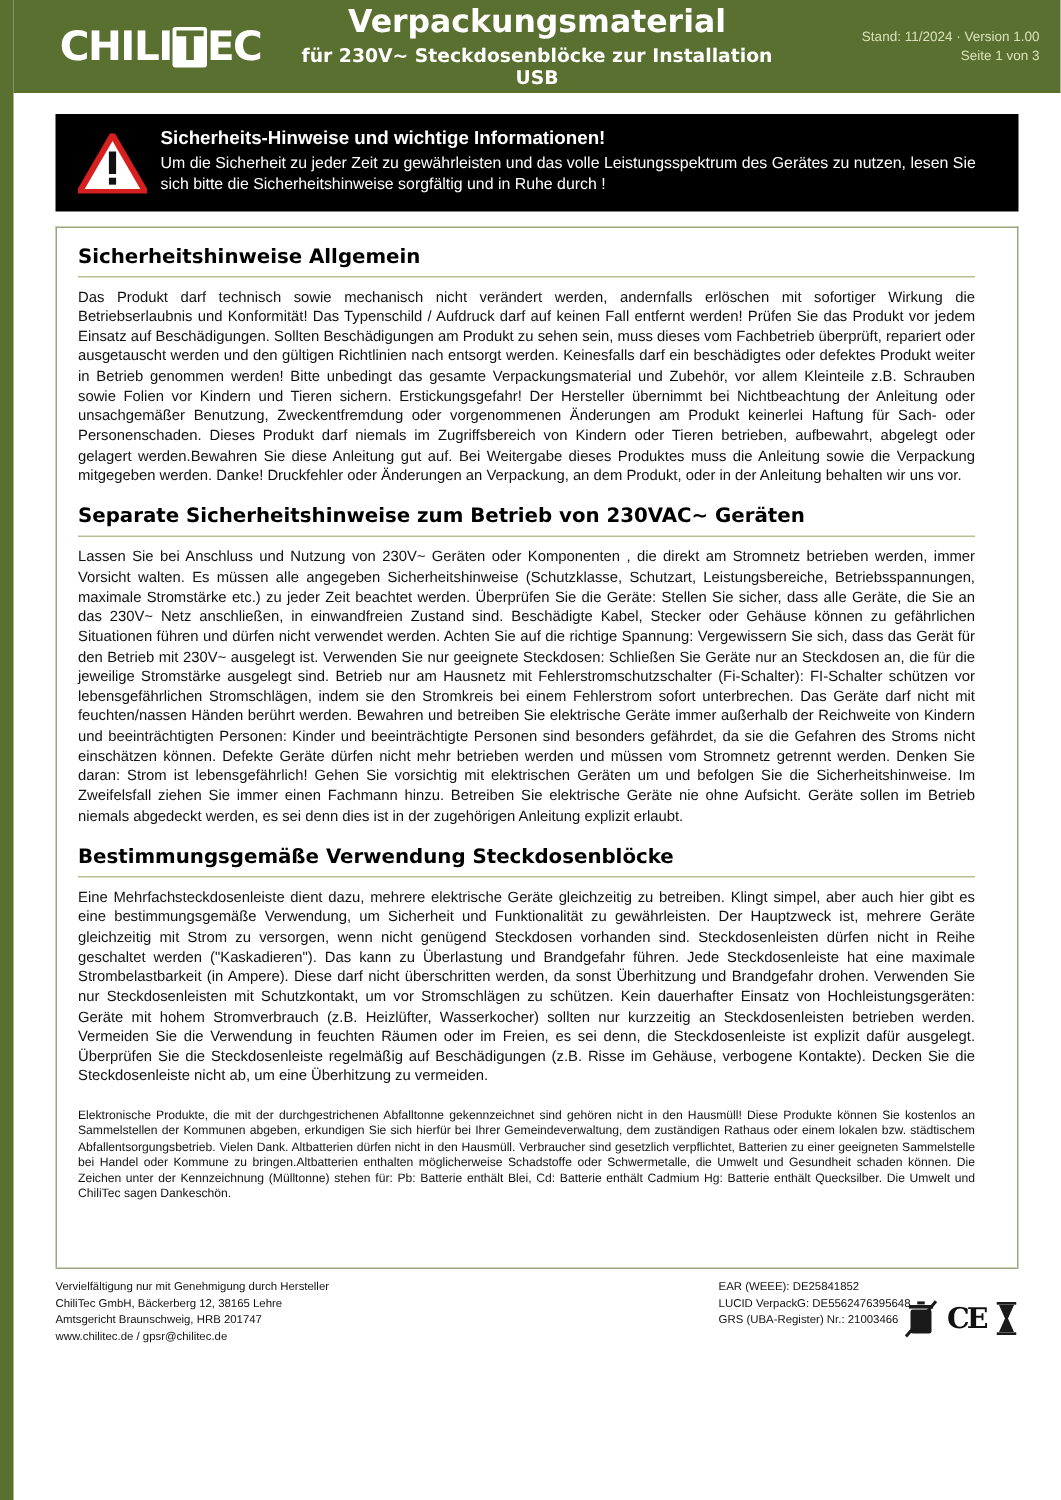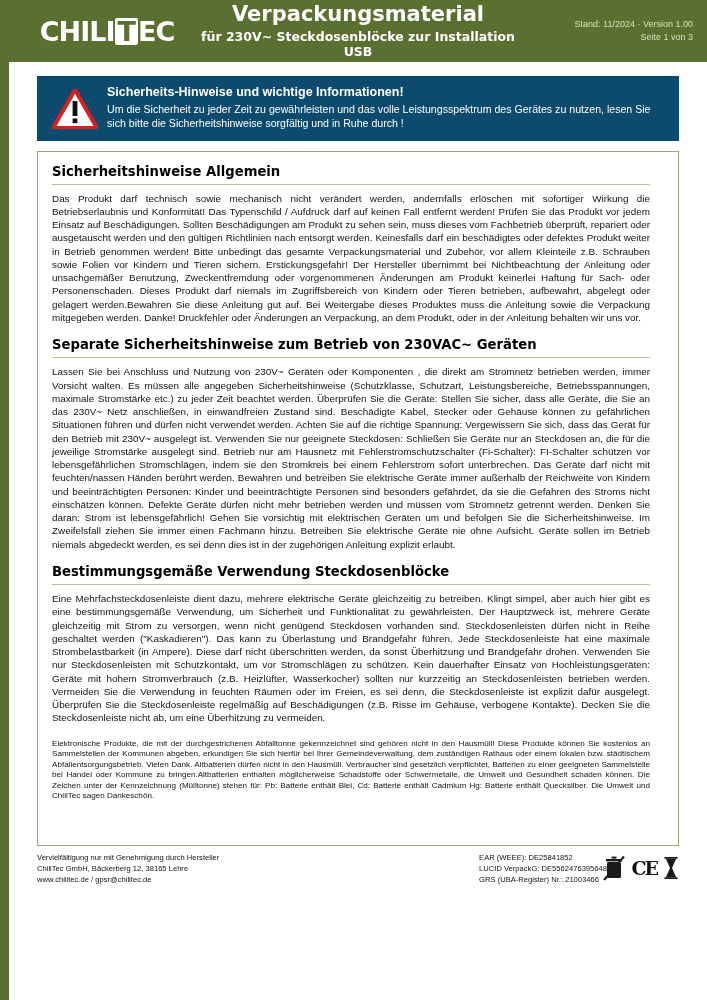--- a/index.html
+++ b/index.html
@@ -83,21 +83,21 @@
     line-height: 1.5;
     color: #d7e0b8;
     padding-right: 4px;
   }
 
   
   .warning-wrap {
     padding: 14px 28px 0 28px;
   }
   .warning {
-    background: #0c4a6e;
+    background: #000000;
     color: #ffffff;
     display: flex;
     align-items: flex-start;
     padding: 9px 12px 10px 10px;
     box-sizing: border-box;
   }
   .warn-icon {
     flex: 0 0 56px;
     display: flex;
     align-items: center;
@@ -175,21 +175,21 @@
   .footer-codes {
     font-size: 7.6px;
     line-height: 1.45;
     padding-right: 70px;
     text-align: left;
     display: inline-block;
   }
   .marks {
     position: absolute;
     right: 0;
-    top: 3px;
+    top: 14px;
     display: flex;
     align-items: center;
     gap: 6px;
   }
   .mark-ce {
     font-family: "DejaVu Serif", serif;
     font-size: 19px;
     font-weight: bold;
     letter-spacing: -2px;
   }
@@ -250,20 +250,21 @@
       <p class="body">Eine Mehrfachsteckdosenleiste dient dazu, mehrere elektrische Geräte gleichzeitig zu betreiben. Klingt simpel, aber auch hier gibt es eine bestimmungsgemäße Verwendung, um Sicherheit und Funktionalität zu gewährleisten. Der Hauptzweck ist, mehrere Geräte gleichzeitig mit Strom zu versorgen, wenn nicht genügend Steckdosen vorhanden sind. Steckdosenleisten dürfen nicht in Reihe geschaltet werden ("Kaskadieren"). Das kann zu Überlastung und Brandgefahr führen. Jede Steckdosenleiste hat eine maximale Strombelastbarkeit (in Ampere). Diese darf nicht überschritten werden, da sonst Überhitzung und Brandgefahr drohen. Verwenden Sie nur Steckdosenleisten mit Schutzkontakt, um vor Stromschlägen zu schützen. Kein dauerhafter Einsatz von Hochleistungsgeräten: Geräte mit hohem Stromverbrauch (z.B. Heizlüfter, Wasserkocher) sollten nur kurzzeitig an Steckdosenleisten betrieben werden. Vermeiden Sie die Verwendung in feuchten Räumen oder im Freien, es sei denn, die Steckdosenleiste ist explizit dafür ausgelegt. Überprüfen Sie die Steckdosenleiste regelmäßig auf Beschädigungen (z.B. Risse im Gehäuse, verbogene Kontakte).  Decken Sie die Steckdosenleiste nicht ab, um eine Überhitzung zu vermeiden.</p>
     </div>
 
     <div class="fineprint">Elektronische Produkte, die mit der durchgestrichenen Abfalltonne gekennzeichnet sind gehören nicht in den Hausmüll! Diese Produkte können Sie kostenlos an Sammelstellen der Kommunen abgeben, erkundigen Sie sich hierfür bei Ihrer Gemeindeverwaltung, dem zuständigen Rathaus oder einem lokalen bzw. städtischem Abfallentsorgungsbetrieb. Vielen Dank. Altbatterien dürfen nicht in den Hausmüll. Verbraucher sind gesetzlich verpflichtet, Batterien zu einer geeigneten Sammelstelle bei Handel oder Kommune zu bringen.Altbatterien enthalten möglicherweise Schadstoffe oder Schwermetalle, die Umwelt und Gesundheit schaden können. Die Zeichen unter der Kennzeichnung (Mülltonne) stehen für: Pb: Batterie enthält Blei, Cd: Batterie enthält Cadmium Hg: Batterie enthält Quecksilber. Die Umwelt und ChiliTec sagen Dankeschön.</div>
   </div>
 
   <div class="footer">
     <div class="footer-left">
       <div>Vervielfältigung nur mit Genehmigung durch Hersteller</div>
       <div>ChiliTec GmbH, Bäckerberg 12, 38165 Lehre</div>
+      <div>Amtsgericht Braunschweig, HRB 201747</div>
       <div>www.chilitec.de / gpsr@chilitec.de</div>
     </div>
     <div class="footer-right">
       <div class="footer-codes">
         <div>EAR (WEEE): DE25841852</div>
         <div>LUCID VerpackG: DE5562476395648</div>
         <div>GRS (UBA-Register) Nr.: 21003466</div>
       </div>
       <div class="marks">
         <span>

